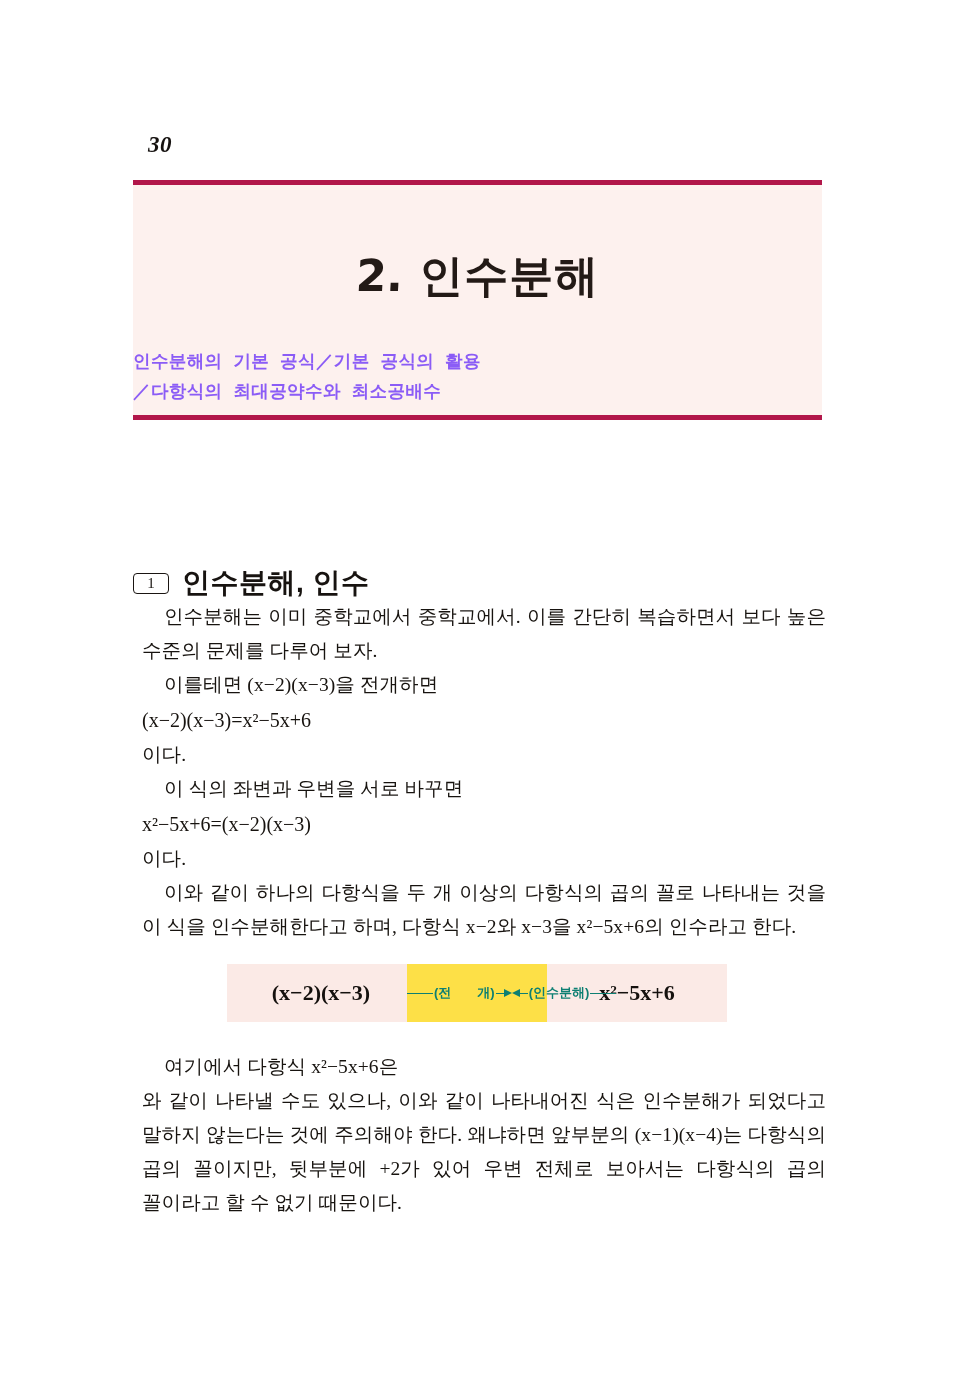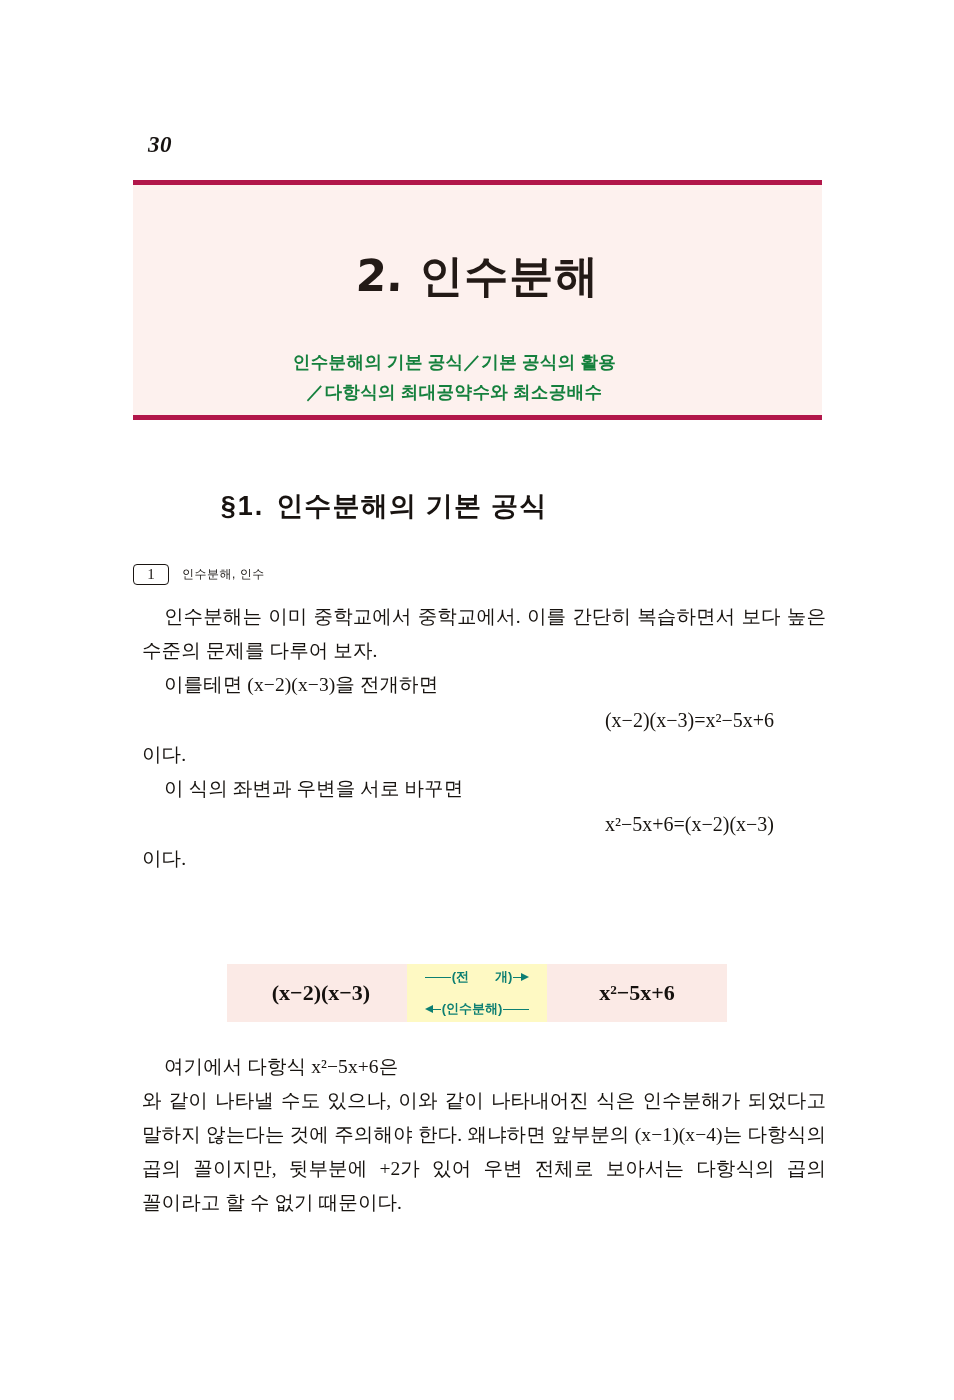--- a/index.html
+++ b/index.html
@@ -74,27 +74,27 @@
   }
   .chapter-title .chap-name {
     display: inline-block;
     padding-left: 14px;
   }
   .chapter-subtitle {
     position: absolute;
     left: 0;
     right: 46px;
     top: 162px;
-    text-align: center;
-    font-family: Liberation Serif, serif;
+    text-align: left;
+    font-family: Liberation Mono, monospace;
     font-weight: bold;
     font-size: 17.5px;
     line-height: 30px;
     letter-spacing: 0.4px;
-    color: #15803d;
+    color: #8b5cf6;
   }
   .chapter-subtitle .sub-line {
     display: block;
   }
 
   
   .section-heading {
     position: absolute;
     left: 0;
     right: 0;
@@ -132,22 +132,22 @@
     font-family: "Liberation Serif", "DejaVu Serif", serif;
     font-size: 15px;
     font-weight: normal;
     line-height: 1;
     color: #1a1512;
     box-sizing: border-box;
   }
   .subsec-title {
     margin-left: 13px;
     font-family: "Liberation Sans", "DejaVu Sans", sans-serif;
-    font-weight: normal;
-    font-size: 12px;
+    font-weight: bold;
+    font-size: 28px;
     letter-spacing: 0.5px;
     color: #171310;
   }
 
   
   .body-col {
     position: absolute;
     left: 142px;
     top: 592px;
     width: 684px;
@@ -164,21 +164,21 @@
     word-break: keep-all;
   }
   p.para.indent {
     text-indent: 22px;
   }
   p.para.noindent {
     text-indent: 0;
   }
   .eq {
     margin: 0;
-    text-align: right;
+    text-align: left;
     font-family: "Liberation Serif", "DejaVu Serif", serif;
     font-size: 20px;
     line-height: 36px;
     color: #17130f;
     padding-right: 52px;
   }
 
   
   .diagram {
     position: absolute;
@@ -197,24 +197,24 @@
     font-family: "Liberation Serif", "DejaVu Serif", serif;
     font-weight: bold;
     font-size: 22px;
     color: #15110e;
     box-sizing: border-box;
   }
   .diagram-box.left  { width: 180px; padding-left: 8px; }
   .diagram-box.right { width: 180px; }
   .diagram-arrows {
     width: 140px;
-    background: #fef9c3;
-    display: flex;
-    flex-direction: column;
-    justify-content: space-between;
+    background: #fde047;
+    display: flex;
+    flex-direction: row;
+    justify-content: flex-start;
     align-items: center;
     position: relative;
     font-family: "Liberation Sans", "DejaVu Sans", sans-serif;
     font-size: 13px;
     font-weight: bold;
     color: #0d7f72;
     box-sizing: border-box;
   }
   .arrow-row {
     display: flex;
@@ -255,23 +255,20 @@
   <div class="chapter-banner">
     <div class="chapter-title">
       <span class="chap-num">2.</span><span class="chap-name">인수분해</span>
     </div>
     <div class="chapter-subtitle">
       <span class="sub-line">인수분해의 기본 공식／기본 공식의 활용</span>
       <span class="sub-line">／다항식의 최대공약수와 최소공배수</span>
     </div>
   </div>
 
-  <div class="section-heading">
-    <span class="sec-sign">§1.</span><span class="sec-name">인수분해의 기본 공식</span>
-  </div>
 
   <div class="subsec">
     <span class="subsec-num">1</span>
     <span class="subsec-title">인수분해, 인수</span>
   </div>
 
   <div class="body-col">
 
     <p class="para indent">인수분해는 이미 중학교에서 중학교에서. 이를 간단히 복습하면서 보다 높은 수준의 문제를 다루어 보자.</p>
 
@@ -280,20 +277,21 @@
     <div class="eq">(x−2)(x−3)=x²−5x+6</div>
 
     <p class="para noindent">이다.</p>
 
     <p class="para indent">이 식의 좌변과 우변을 서로 바꾸면</p>
 
     <div class="eq">x²−5x+6=(x−2)(x−3)</div>
 
     <p class="para noindent">이다.</p>
 
+    <p class="para indent">이와 같이 하나의 다항식을 두 개 이상의 다항식의 곱의 꼴로 나타내는 것을 이 식을 인수분해한다고 하며, 다항식 x−2와 x−3을 x²−5x+6의 인수라고 한다.</p>
   </div>
 
   <div class="diagram">
     <div class="diagram-box left">(x−2)(x−3)</div>
     <div class="diagram-arrows">
       <div class="arrow-row">
         <span class="arrow-line" style="width:26px;"></span>
           <span class="lbl wide">(전　　개)</span>
           <span class="arrow-line" style="width:8px;"></span>
           <span class="arrow-head-r"></span>

